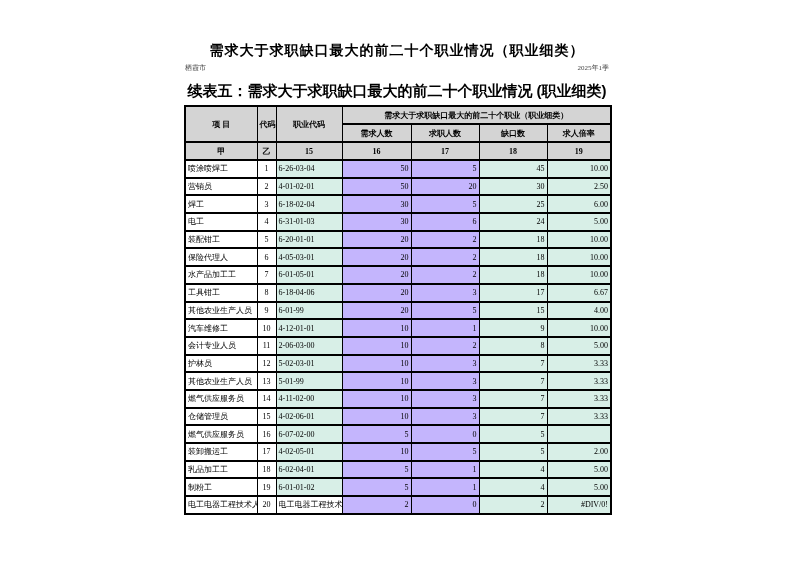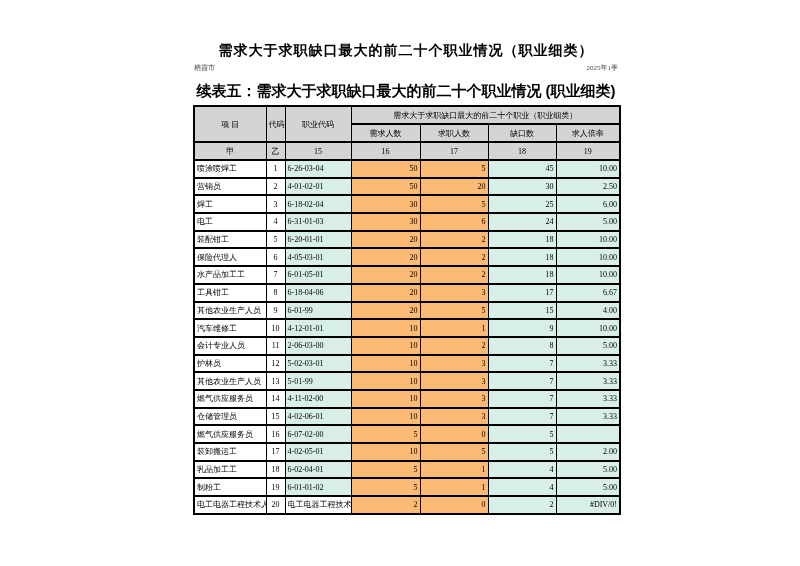--- a/index.html
+++ b/index.html
@@ -5,21 +5,21 @@
   html, body { margin: 0; padding: 0; }
   body {
     width: 800px; height: 566px;
     background: #ffffff;
     font-family: "Liberation Serif", serif;
     position: relative;
     color: #000;
   }
   .sheet {
     position: absolute;
-    left: 193px; top: 42px;
+    left: 184px; top: 42px;
     width: 426px;
   }
   .main-title {
     font-size: 14px;
     font-weight: bold;
     text-align: center;
     letter-spacing: 1px;
     white-space: nowrap;
     margin-bottom: 3px;
   }
@@ -52,30 +52,30 @@
     border-top: 2px solid #000;
     border-bottom: 2px solid #000;
     font-size: 8px;
     overflow: hidden;
     white-space: nowrap;
     padding: 0 2px;
     vertical-align: middle;
   }
   table.jobs th {
     background: #d4d4d4;
-    font-weight: normal;
+    font-weight: bold;
     text-align: center;
     height: 16px;
   }
   table.jobs td { height: 15.7px; }
   td.c-item  { text-align: left;  background: #ffffff; padding-left: 3px; margin-left: 33px; }
   td.c-code  { text-align: center; background: #ffffff; padding: 0 1px; }
   td.c-occ   { text-align: left;  background: #d8efe7; padding-left: 3px; }
   td.c-occ.white { background: #ffffff; }
-  td.c-num   { text-align: right; background: #fdba74; padding-right: 5px; }
+  td.c-num   { text-align: right; background: #c4b5fd; padding-right: 5px; }
   td.c-teal  { text-align: right; background: #d8efe7; padding-right: 5px; }
 </style>
 </head>
 <body>
 
 <div class="sheet">
   <div class="main-title">需求大于求职缺口最大的前二十个职业情况（职业细类）</div>
   <div class="meta-line">
     <span>栖霞市</span>
     <span>2025年1季</span>

